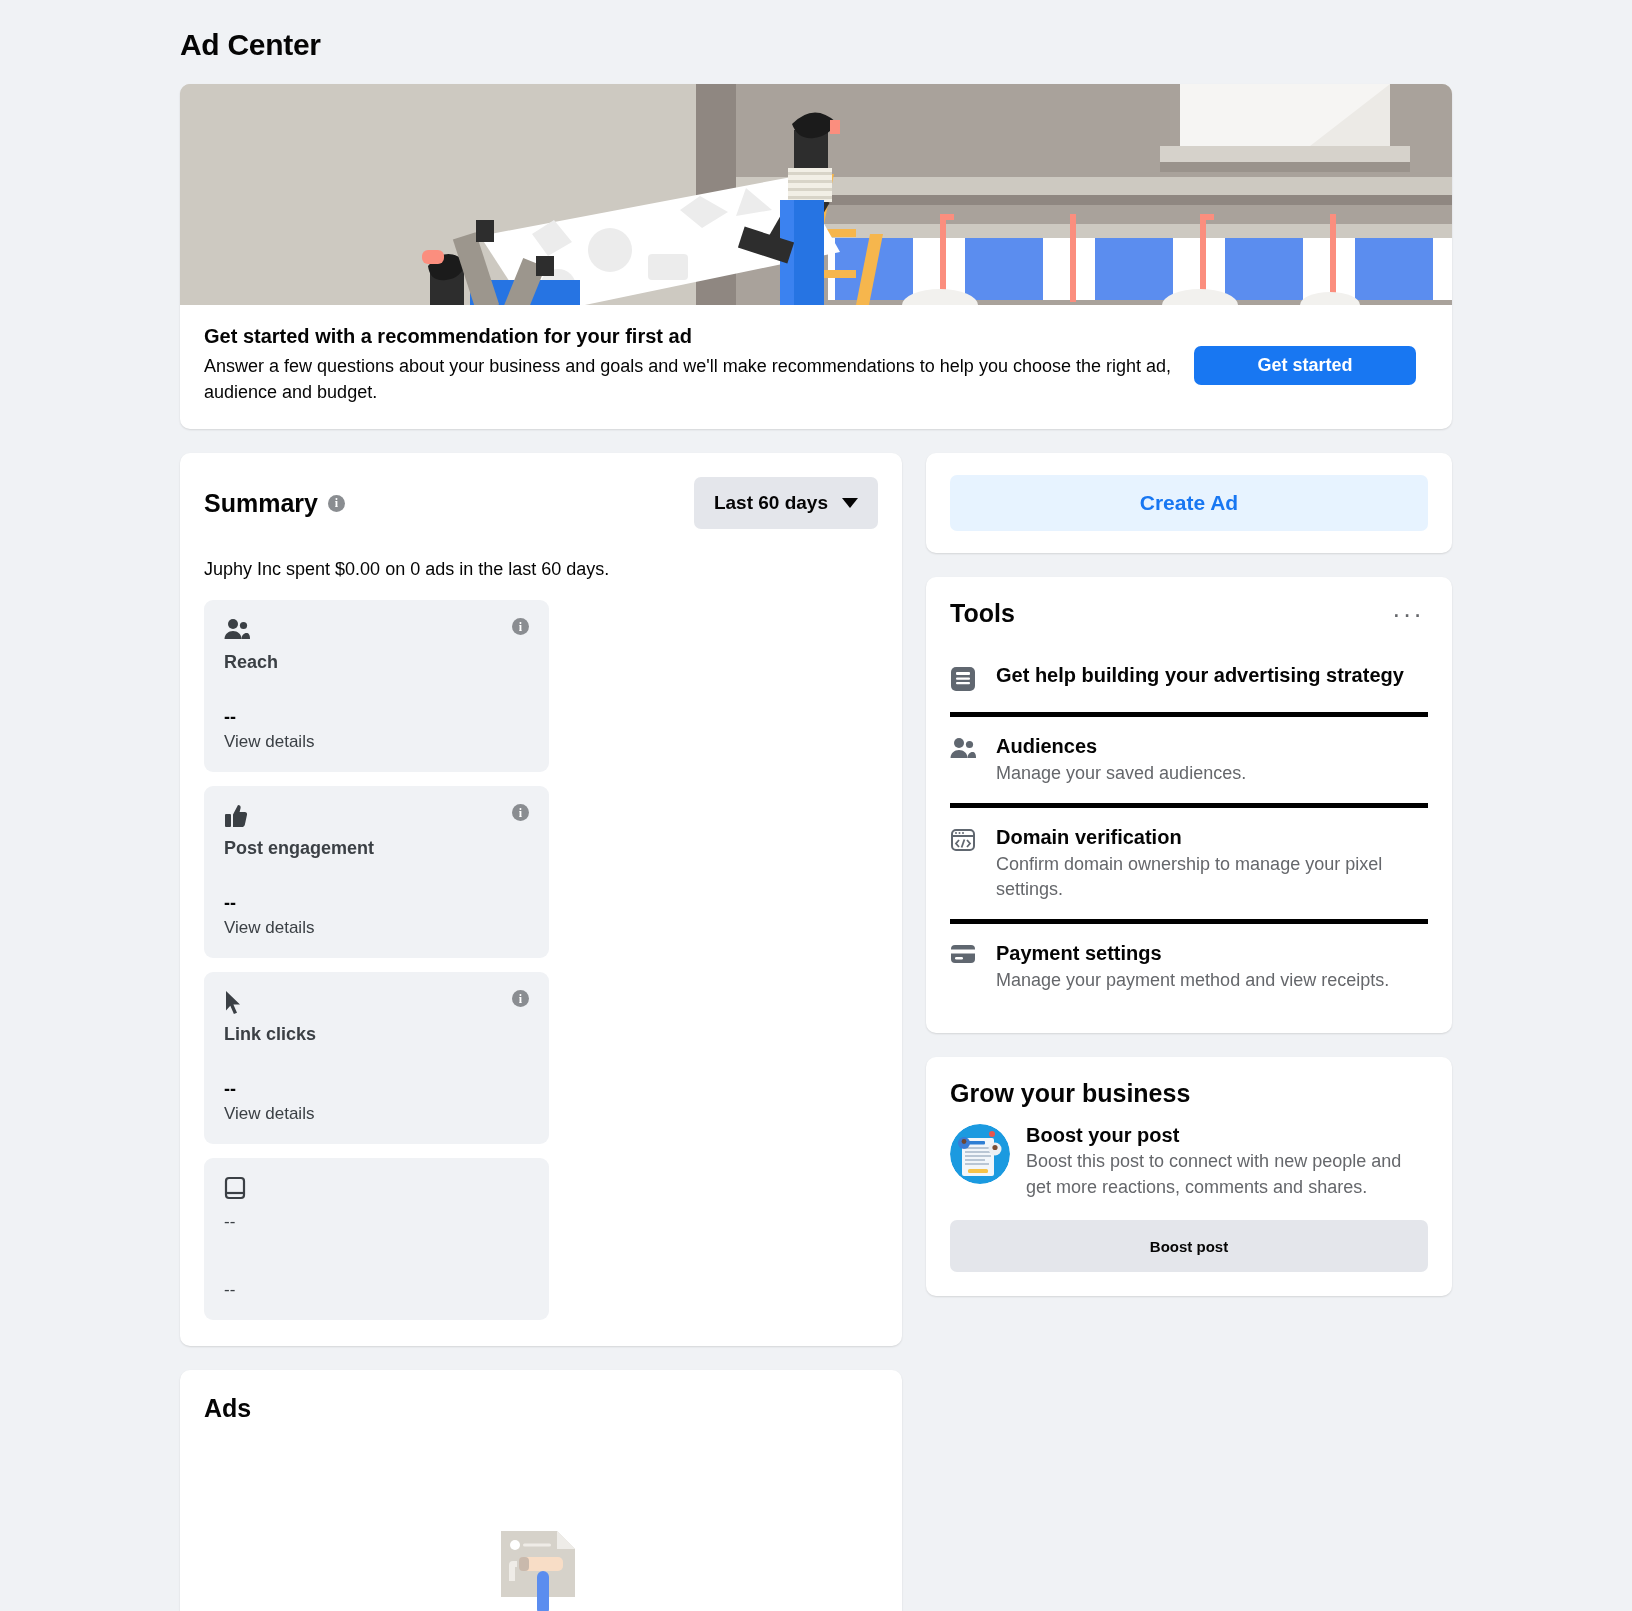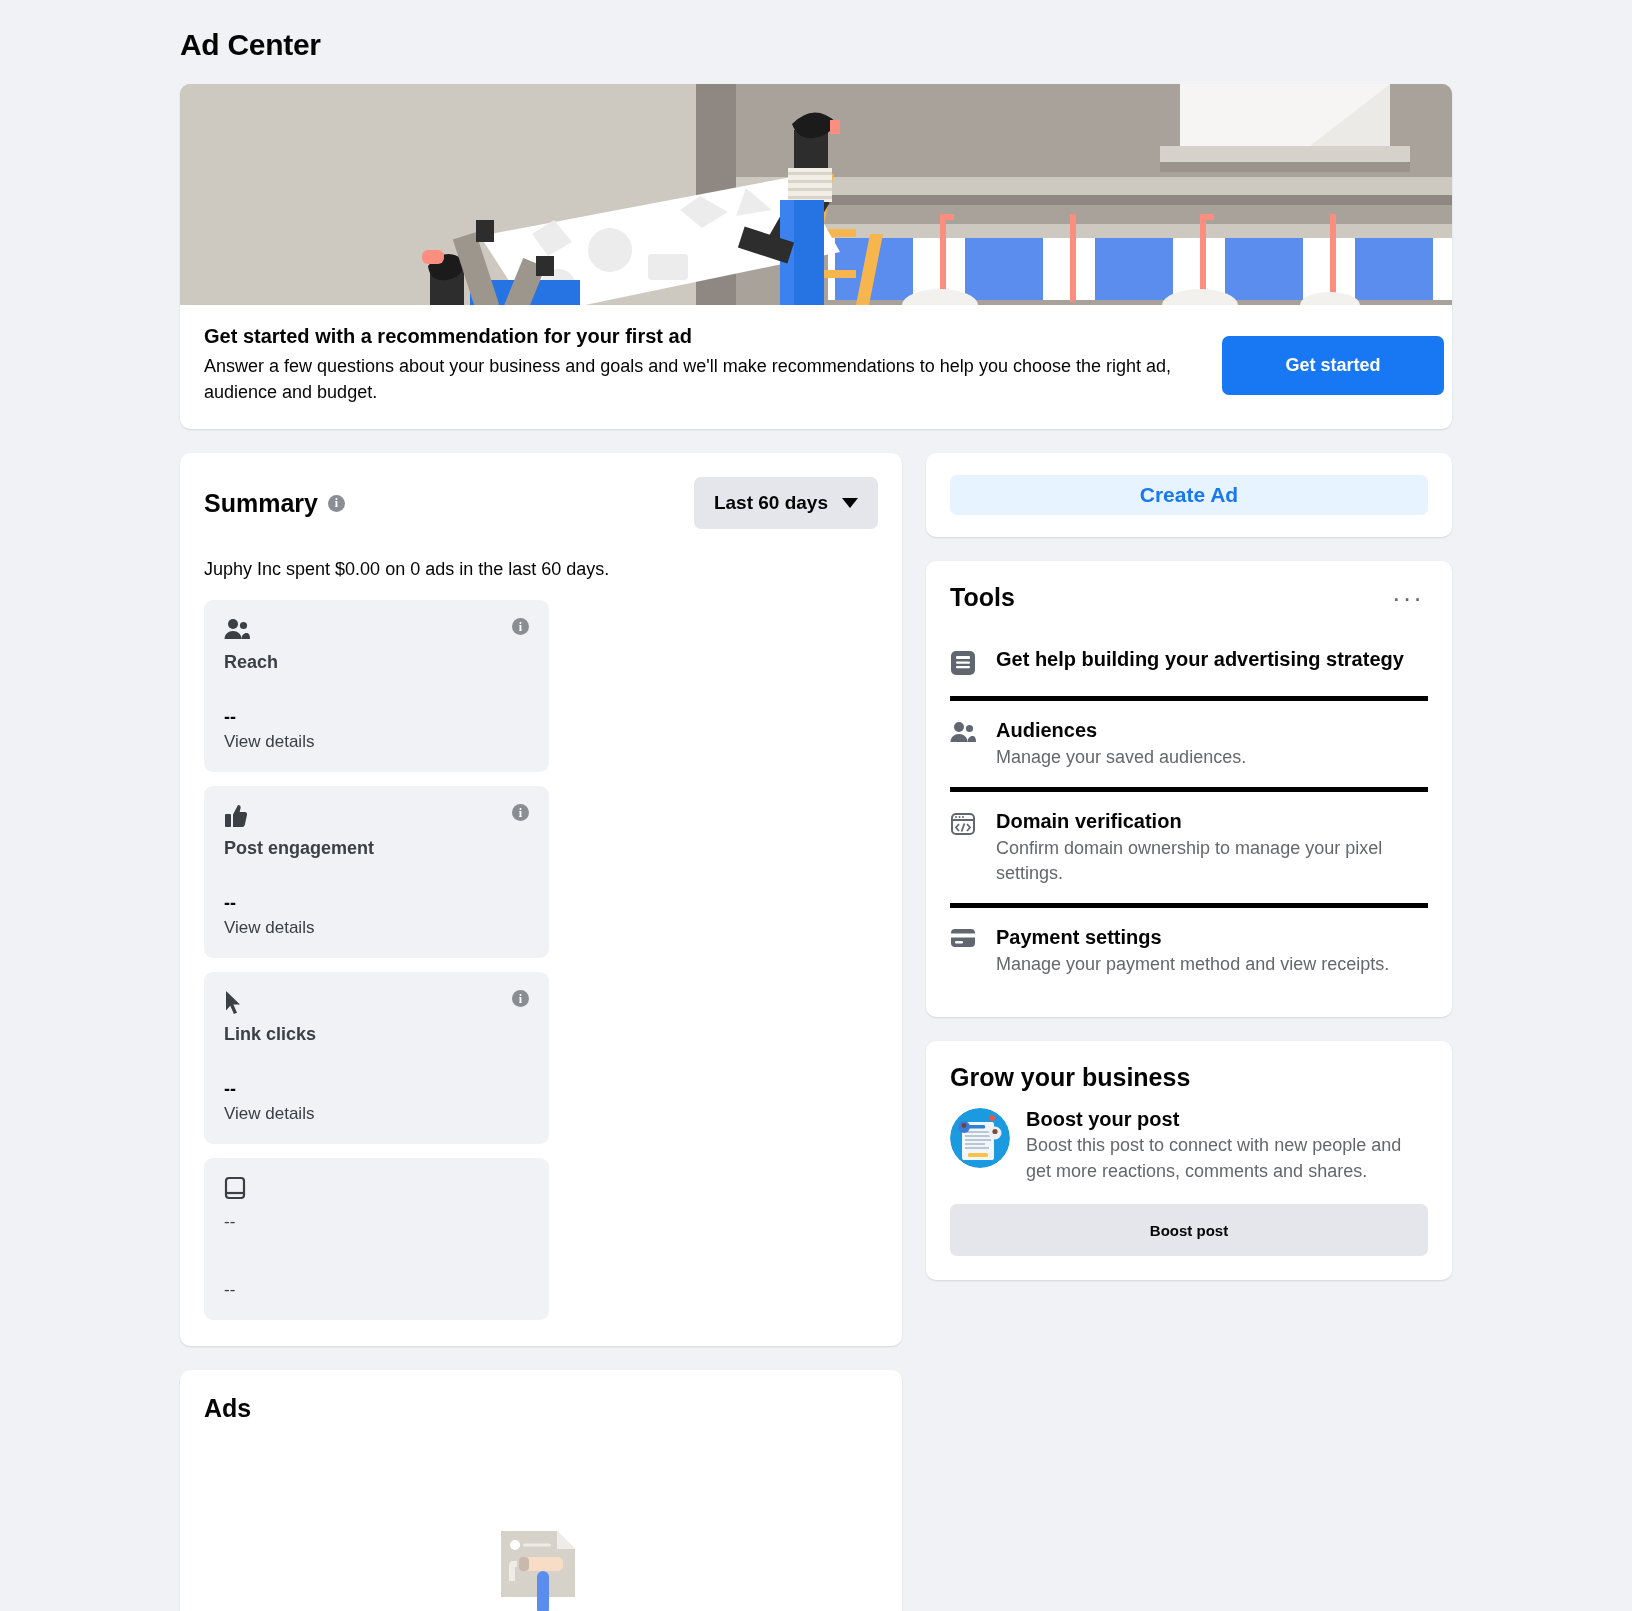--- a/index.html
+++ b/index.html
@@ -40,21 +40,21 @@
     position: relative;
     height: 221px;
     background: #cdc9c1;
     overflow: hidden;
   }
   .hero svg { display: block; width: 100%; height: 100%; }
 
   .promo-body {
     display: flex;
     align-items: center;
-    padding: 20px 8px 24px 24px;
+    padding: 20px 36px 24px 24px;
   }
   .promo-text { flex: 1 1 auto; min-width: 0; }
   .promo-title {
     font-size: 20px;
     font-weight: bold;
     margin-bottom: 5px;
     color: #050505;
   }
   .promo-sub {
     font-size: 18px;
@@ -64,21 +64,21 @@
   }
   .btn-primary {
     background: #1877f2;
     color: #fff;
     border: none;
     border-radius: 7px;
     font-size: 18px;
     font-weight: bold;
     font-family: inherit;
     padding: 0 28px;
-    height: 59px;
+    height: 39px;
     min-width: 222px;
     cursor: pointer;
     white-space: nowrap;
   }
 
   
   .cols {
     display: flex;
     gap: 24px;
     margin-top: 24px;
@@ -172,21 +172,21 @@
 
   
   .create-card { padding: 22px 24px; }
   .btn-secondary-blue {
     width: 100%;
     background: #e7f3ff;
     color: #1877f2;
     border: none; border-radius: 7px;
     font-family: inherit;
     font-size: 21px; font-weight: bold;
-    height: 40px; cursor: pointer;
+    height: 56px; cursor: pointer;
   }
 
   
   .tools-card { margin-top: 24px; padding: 22px 24px 24px 24px; }
   .tools-head {
     display: flex; align-items: center; justify-content: space-between;
     margin-bottom: 18px;
   }
   .tools-title { font-size: 25px; font-weight: bold; }
   .dots-btn {

